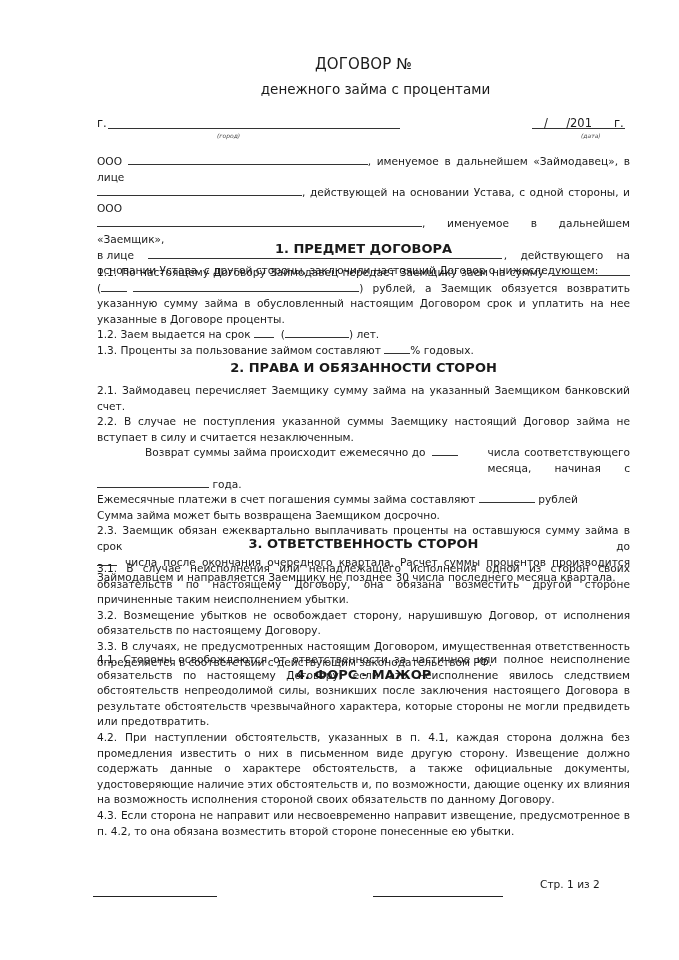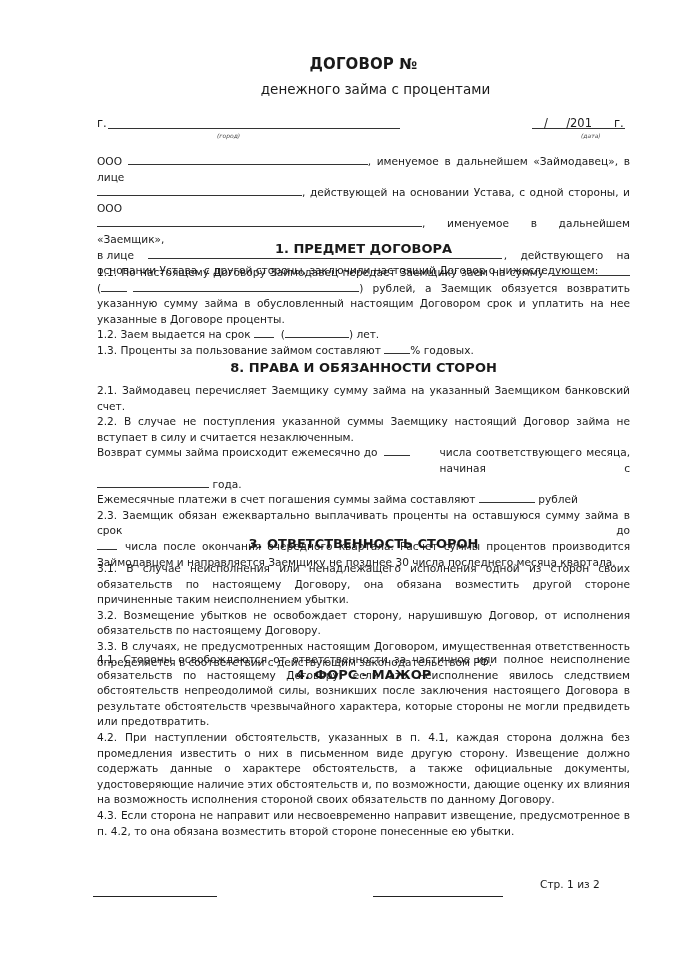--- a/index.html
+++ b/index.html
@@ -1,20 +1,20 @@
 <!DOCTYPE html>
 <html><head>
 <meta charset="utf-8">
 <style>
   html, body { margin: 0; padding: 0; background: #ffffff; }
   body { width: 679px; height: 960px; position: relative; overflow: hidden;
          font-family: "DejaVu Sans", sans-serif; color: #1a1a1a; }
   .page { position: absolute; left: 97px; top: 0; width: 533px; }
   .title { position: absolute; left: 0; width: 533px; top: 55px; text-align: center;
-           font-weight: bold; font-size: 15px; letter-spacing: 0.1px; }
+           font-weight: normal; font-size: 15px; letter-spacing: 0.1px; }
   .subtitle { position: absolute; left: 12px; width: 533px; top: 81px; text-align: center; font-size: 13.5px; }
   .city-row { position: absolute; top: 116px; left: 0; width: 533px; height: 30px; font-size: 11.5px; }
   .city-prefix { position: absolute; left: 0; top: 0; }
   .city-line { position: absolute; left: 11px; top: 12px; width: 292px; border-bottom: 1px solid #333; }
   .city-hint { position: absolute; left: 120px; top: 16px; font-size: 6px; font-style: italic; color: #444; }
   .date-line { position: absolute; left: 435px; top: 12px; width: 93px; border-bottom: 1px solid #333; }
   .date-text { position: absolute; left: 447px; top: 0; white-space: pre; }
   .date-hint { position: absolute; left: 484px; top: 16px; font-size: 6px; font-style: italic; color: #444; }
 
   .p { font-size: 10.6px; line-height: 15.6px; text-align: justify; }
@@ -79,38 +79,39 @@
       <span>1.2. Заем выдается на срок</span>
       <span class="line" style="width:20px;"></span>
       &nbsp;<span>(</span><span class="line" style="width:64px;"></span><span>)  лет.</span>
     </div>
     <div>
       <span>1.3. Проценты за пользование займом составляют</span>
       <span class="line" style="width:26px;"></span><span>% годовых.</span>
     </div>
   </div>
 
-  <div class="h" style="top:360px;">8. ПРАВА И ОБЯЗАННОСТИ СТОРОН</div>
+  <div class="h" style="top:360px;">2. ПРАВА И ОБЯЗАННОСТИ СТОРОН</div>
   <div class="abs p" style="top:383px;">
     <div>2.1. Займодавец перечисляет Заемщику сумму займа на указанный Заемщиком банковский счет.</div>
     <div>2.2. В случае не поступления указанной суммы Заемщику настоящий Договор займа не вступает в силу и считается незаключенным.</div>
     <div style="display:flex; align-items:baseline;">
-      <span style="white-space:nowrap;">Возврат суммы займа происходит ежемесячно до</span>
+      <span style="white-space:nowrap;margin-left:48px;">Возврат суммы займа происходит ежемесячно до</span>
       <span class="line" style="width:26px; margin:0 6px;"></span>
       <span style="flex:1; text-align-last:justify;margin-left:24px;">числа соответствующего месяца, начиная с</span>
     </div>
     <div>
       <span class="line" style="width:112px;"></span>
       <span>года.</span>
     </div>
     <div>
       <span>Ежемесячные платежи в счет погашения суммы займа составляют</span>
       <span class="line" style="width:56px;"></span>
       <span>рублей</span>
     </div>
+    <div>Сумма займа может быть возвращена Заемщиком досрочно.</div>
     <div class="just-last">2.3. Заемщик обязан ежеквартально выплачивать проценты на оставшуюся сумму займа в срок до</div>
     <div style="display:flex; align-items:baseline;">
       <span class="line" style="width:20px; margin-right:8px;"></span>
       <span style="flex:1; text-align-last:justify;">числа после окончания очередного квартала. Расчет суммы процентов производится</span>
     </div>
     <div>Займодавцем и направляется Заемщику не позднее 30 числа последнего месяца квартала.</div>
   </div>
 
   <div class="h" style="top:536px;">3. ОТВЕТСТВЕННОСТЬ СТОРОН</div>
   <div class="abs p" style="top:561px;">

